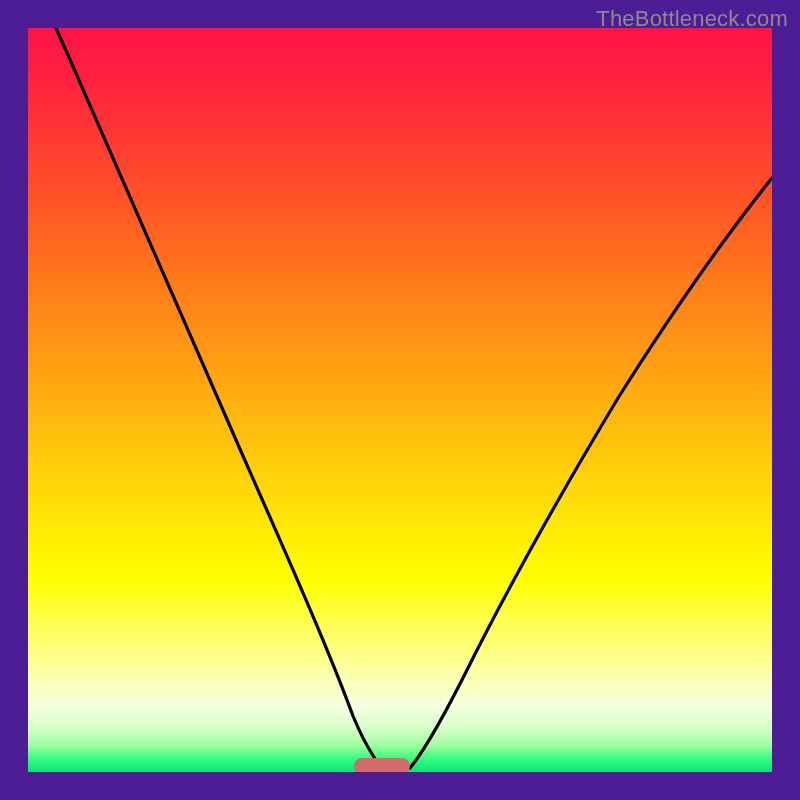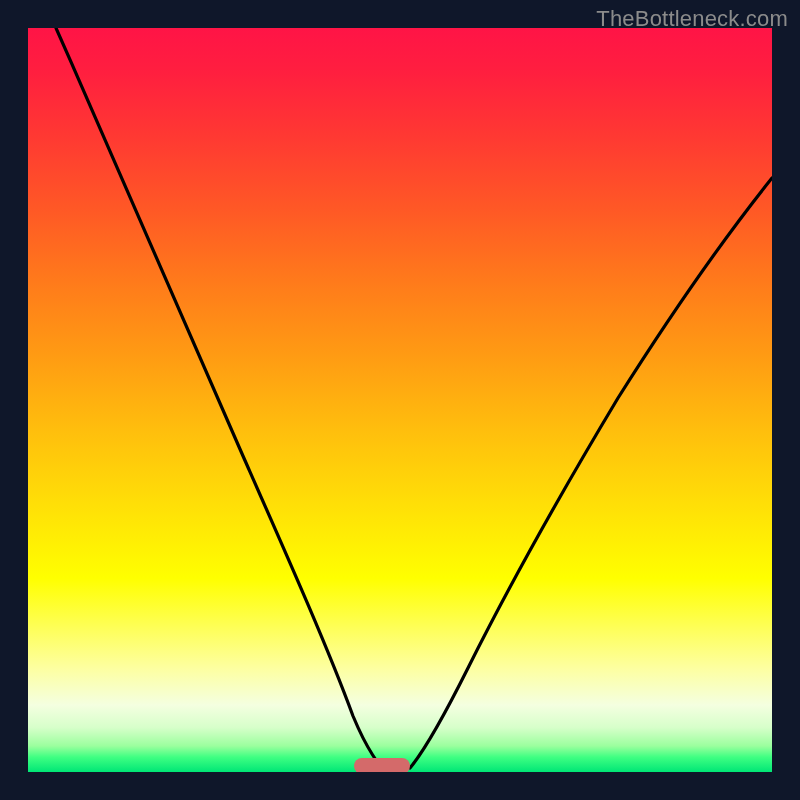--- a/index.html
+++ b/index.html
@@ -10,21 +10,21 @@
     background: #000;
     font-family: Arial, Helvetica, sans-serif;
     overflow: hidden;
   }
   .frame {
     position: absolute;
     top: 0;
     left: 0;
     width: 800px;
     height: 800px;
-    background: #0f172a;
+    background: #4c1d95;
   }
   .plot-area {
     position: absolute;
     left: 28px;
     top: 28px;
     width: 744px;
     height: 744px;
     overflow: hidden;
   }
   .gradient {

